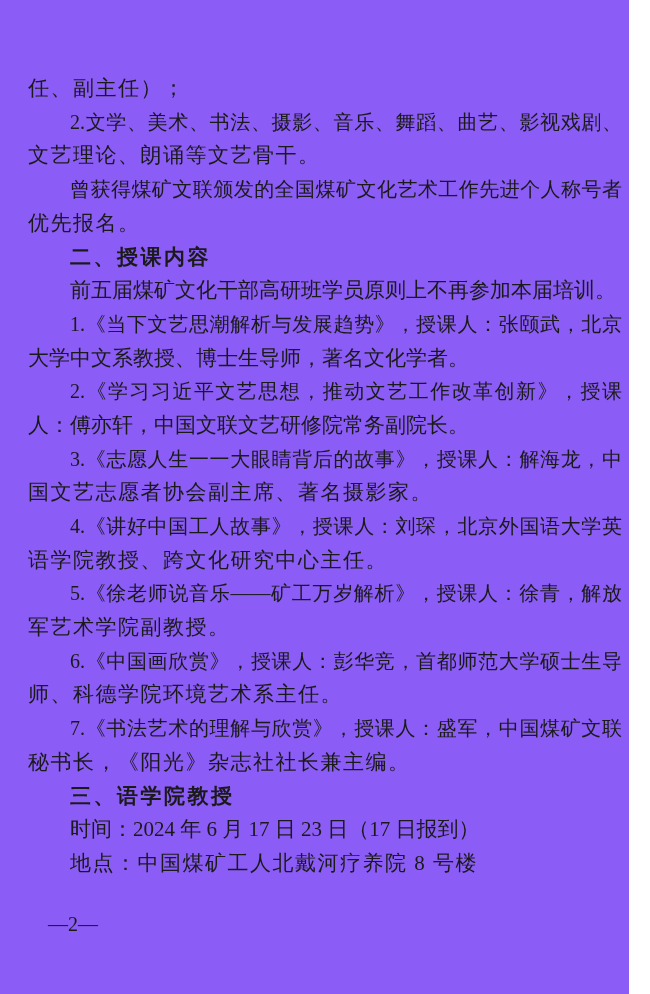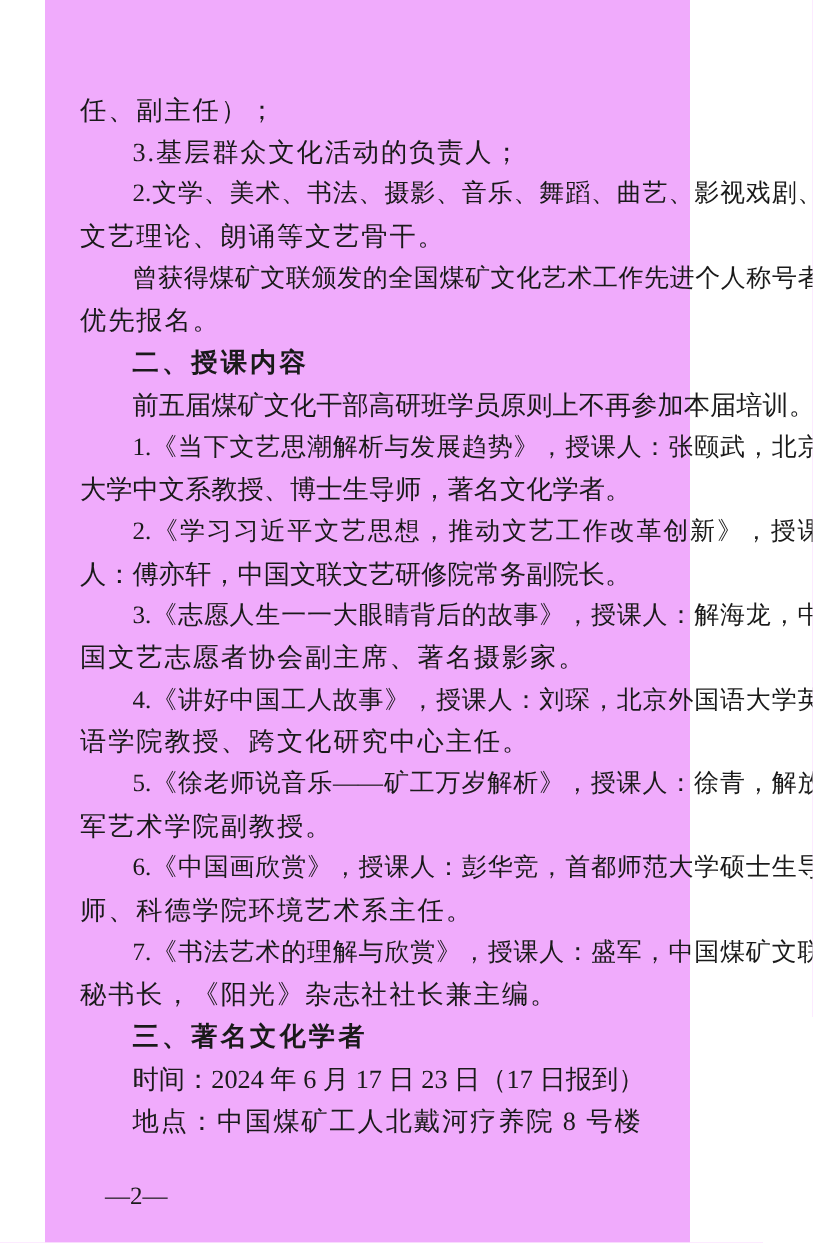--- a/index.html
+++ b/index.html
@@ -5,25 +5,24 @@
   html, body {
     margin: 0;
     padding: 0;
     width: 650px;
     height: 994px;
     overflow: hidden;
     background: #ffffff;
   }
   .page {
     position: relative;
-    width: 516px;
+    width: 629px;
     height: 994px;
-    background: #f0abfc;
+    background: #8b5cf6;
     color: #1a1a1a;
-    margin-left: 36px;
   }
   .doc-body {
     padding: 72px 28px 0 28px;
     width: 594px;
     overflow: hidden;
   }
   .line {
     height: 33.7px;
     line-height: 33.7px;
     overflow: hidden;
@@ -56,39 +55,38 @@
     color: #1a1a1a;
   }
 </style>
 </head>
 <body>
 
 <div class="page">
   <div class="doc-body">
 
   <div class="line body loose">任、副主任）；</div>
-      <div class="line body indent loose">3.基层群众文化活动的负责人；</div>
       <div class="line body indent full">2.文学、美术、书法、摄影、音乐、舞蹈、曲艺、影视戏剧、</div>
       <div class="line body loose">文艺理论、朗诵等文艺骨干。</div>
       <div class="line body indent full">曾获得煤矿文联颁发的全国煤矿文化艺术工作先进个人称号者</div>
       <div class="line body loose">优先报名。</div>
       <div class="line heading indent tight">二、授课内容</div>
       <div class="line body indent tight">前五届煤矿文化干部高研班学员原则上不再参加本届培训。</div>
       <div class="line body indent full">1.《当下文艺思潮解析与发展趋势》，授课人：张颐武，北京</div>
       <div class="line body tight">大学中文系教授、博士生导师，著名文化学者。</div>
       <div class="line body indent full">2.《学习习近平文艺思想，推动文艺工作改革创新》，授课</div>
       <div class="line body tight">人：傅亦轩，中国文联文艺研修院常务副院长。</div>
       <div class="line body indent full">3.《志愿人生一一大眼睛背后的故事》，授课人：解海龙，中</div>
       <div class="line body loose">国文艺志愿者协会副主席、著名摄影家。</div>
       <div class="line body indent full">4.《讲好中国工人故事》，授课人：刘琛，北京外国语大学英</div>
       <div class="line body loose">语学院教授、跨文化研究中心主任。</div>
       <div class="line body indent full">5.《徐老师说音乐——矿工万岁解析》，授课人：徐青，解放</div>
       <div class="line body loose">军艺术学院副教授。</div>
       <div class="line body indent full">6.《中国画欣赏》，授课人：彭华竞，首都师范大学硕士生导</div>
       <div class="line body loose">师、科德学院环境艺术系主任。</div>
       <div class="line body indent full">7.《书法艺术的理解与欣赏》，授课人：盛军，中国煤矿文联</div>
       <div class="line body loose">秘书长，《阳光》杂志社社长兼主编。</div>
-      <div class="line heading indent tight">三、著名文化学者</div>
+      <div class="line heading indent tight">三、语学院教授</div>
       <div class="line body indent tight">时间：2024 年 6 月 17 日 23 日（17 日报到）</div>
       <div class="line body indent loose">地点：中国煤矿工人北戴河疗养院 8 号楼</div>
     </div>
   <div class="page-number">—2—</div>
 </div>
 
 </body></html>

